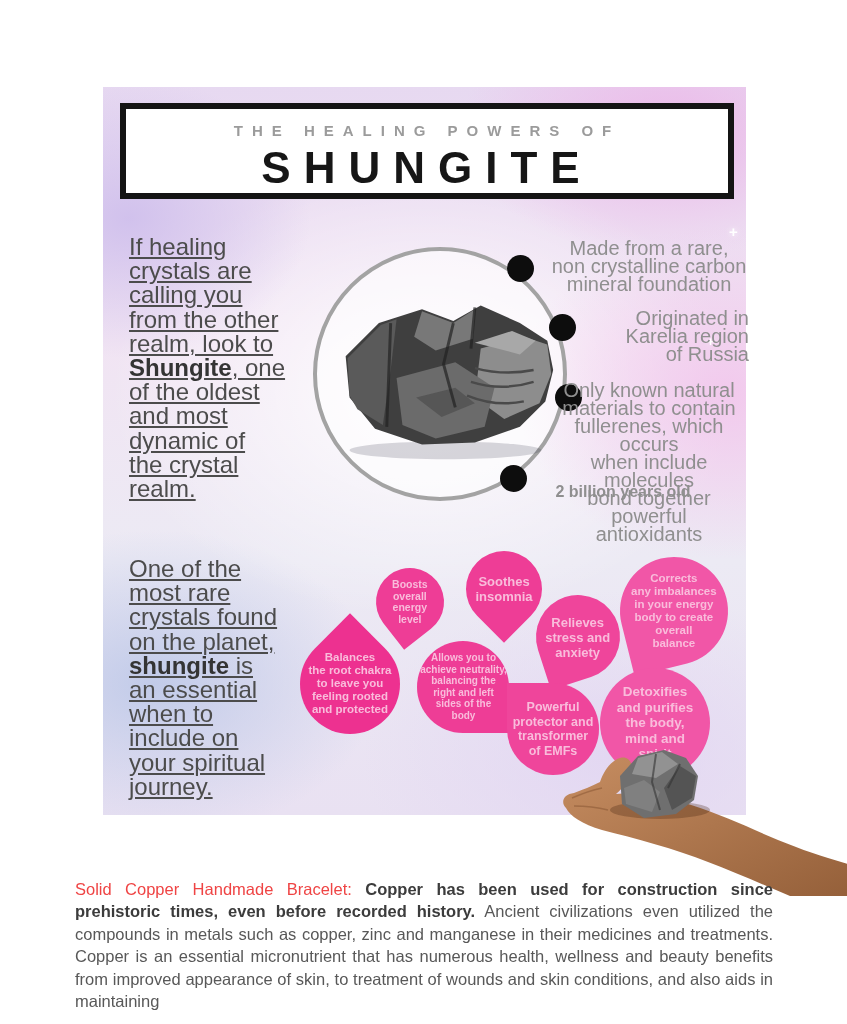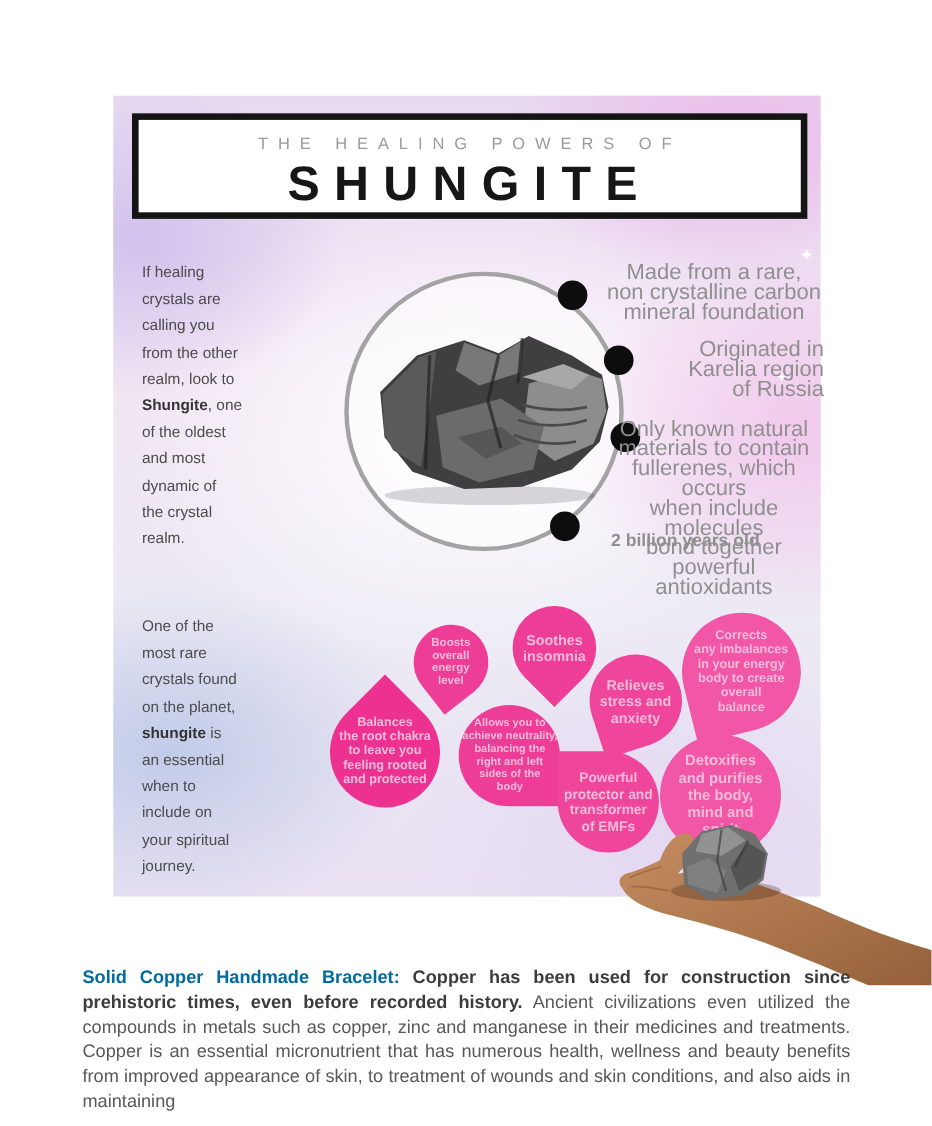--- a/index.html
+++ b/index.html
@@ -16,26 +16,26 @@
       radial-gradient(ellipse 340px 220px at 80% 92%, rgba(226,214,242,.9), rgba(226,214,242,0) 75%),
       linear-gradient(180deg,#e7d9f1 0%,#f1e4f3 35%,#eceaf4 65%,#e9e1f2 100%);
   }
   .sparkle{position:absolute;color:#ffffff;font-weight:bold;text-shadow:0 0 6px rgba(255,255,255,.9);}
   .sp1{left:612px;top:12px;font-size:20px;}
   .sp2{left:626px;top:136px;font-size:15px;}
   .sp3{left:604px;top:248px;font-size:12px;}
   
   .title-box{position:absolute;left:17px;top:16px;width:602px;height:84px;
     background:#ffffff;border:6px solid #141414;text-align:center;}
-  .title-kicker{margin-top:13px;font-size:15px;letter-spacing:9px;color:#9b9b9b;font-weight:normal;}
+  .title-kicker{margin-top:13px;font-size:15px;letter-spacing:9px;color:#9b9b9b;font-weight:bold;}
   .title-main{margin-top:4px;font-size:44px;letter-spacing:13px;color:#161616;font-weight:bold;}
   
   .pl{white-space:pre-line;}
-  .intro,.rarity{position:absolute;left:26px;width:185px;font-size:14px;line-height:24.2px;
-    color:#4c4c4c;}
+  .intro,.rarity{position:absolute;left:26px;width:185px;font-size:24px;line-height:24.2px;
+    color:#4c4c4c;text-decoration:underline;}
   .intro{top:148px;}
   .rarity{top:470px;}
   .intro b,.rarity b{color:#343434;}
   
   .circle{position:absolute;left:210px;top:160px;width:254px;height:254px;border-radius:50%;
     border:4px solid #a3a3a3;background:rgba(255,255,255,.55);box-sizing:border-box;}
   .rock-main{position:absolute;left:225px;top:193px;width:235px;height:186px;}
   .dot{position:absolute;width:27px;height:27px;border-radius:50%;background:#0d0d0d;}
   .d1{left:404px;top:168px;} .d2{left:446px;top:227px;} .d3{left:452px;top:297px;} .d4{left:397px;top:378px;}
   
@@ -68,21 +68,21 @@
   .b6 .bt{transform:rotate(90deg);}
   .b7{left:404px;top:596px;width:92px;height:92px;background:#ef459b;transform:rotate(90deg);font-size:12.5px;line-height:14.5px;}
   .b7 .bt{transform:rotate(-90deg);}
   .b8{left:497px;top:581px;width:110px;height:110px;background:#f156a7;transform:rotate(-45deg);font-size:13.5px;line-height:15.5px;}
   .b8 .bt{transform:rotate(45deg);}
   
   .hand{position:absolute;left:558px;top:746px;width:290px;height:150px;}
   
   .caption{position:absolute;left:75px;top:878px;width:698px;font-size:16.5px;line-height:22.4px;
     color:#585858;text-align:justify;margin:0;}
-  .caption .lead{font-weight:bold;color:#0369a1;}
+  .caption .lead{font-weight:normal;color:#ef4444;}
   .caption .hi{font-weight:bold;color:#3c3c3c;}
 </style>
 </head>
 <body>
 
 <div class="page">
 
   <div class="panel">
 
     <span class="sparkle sp1">+</span>

